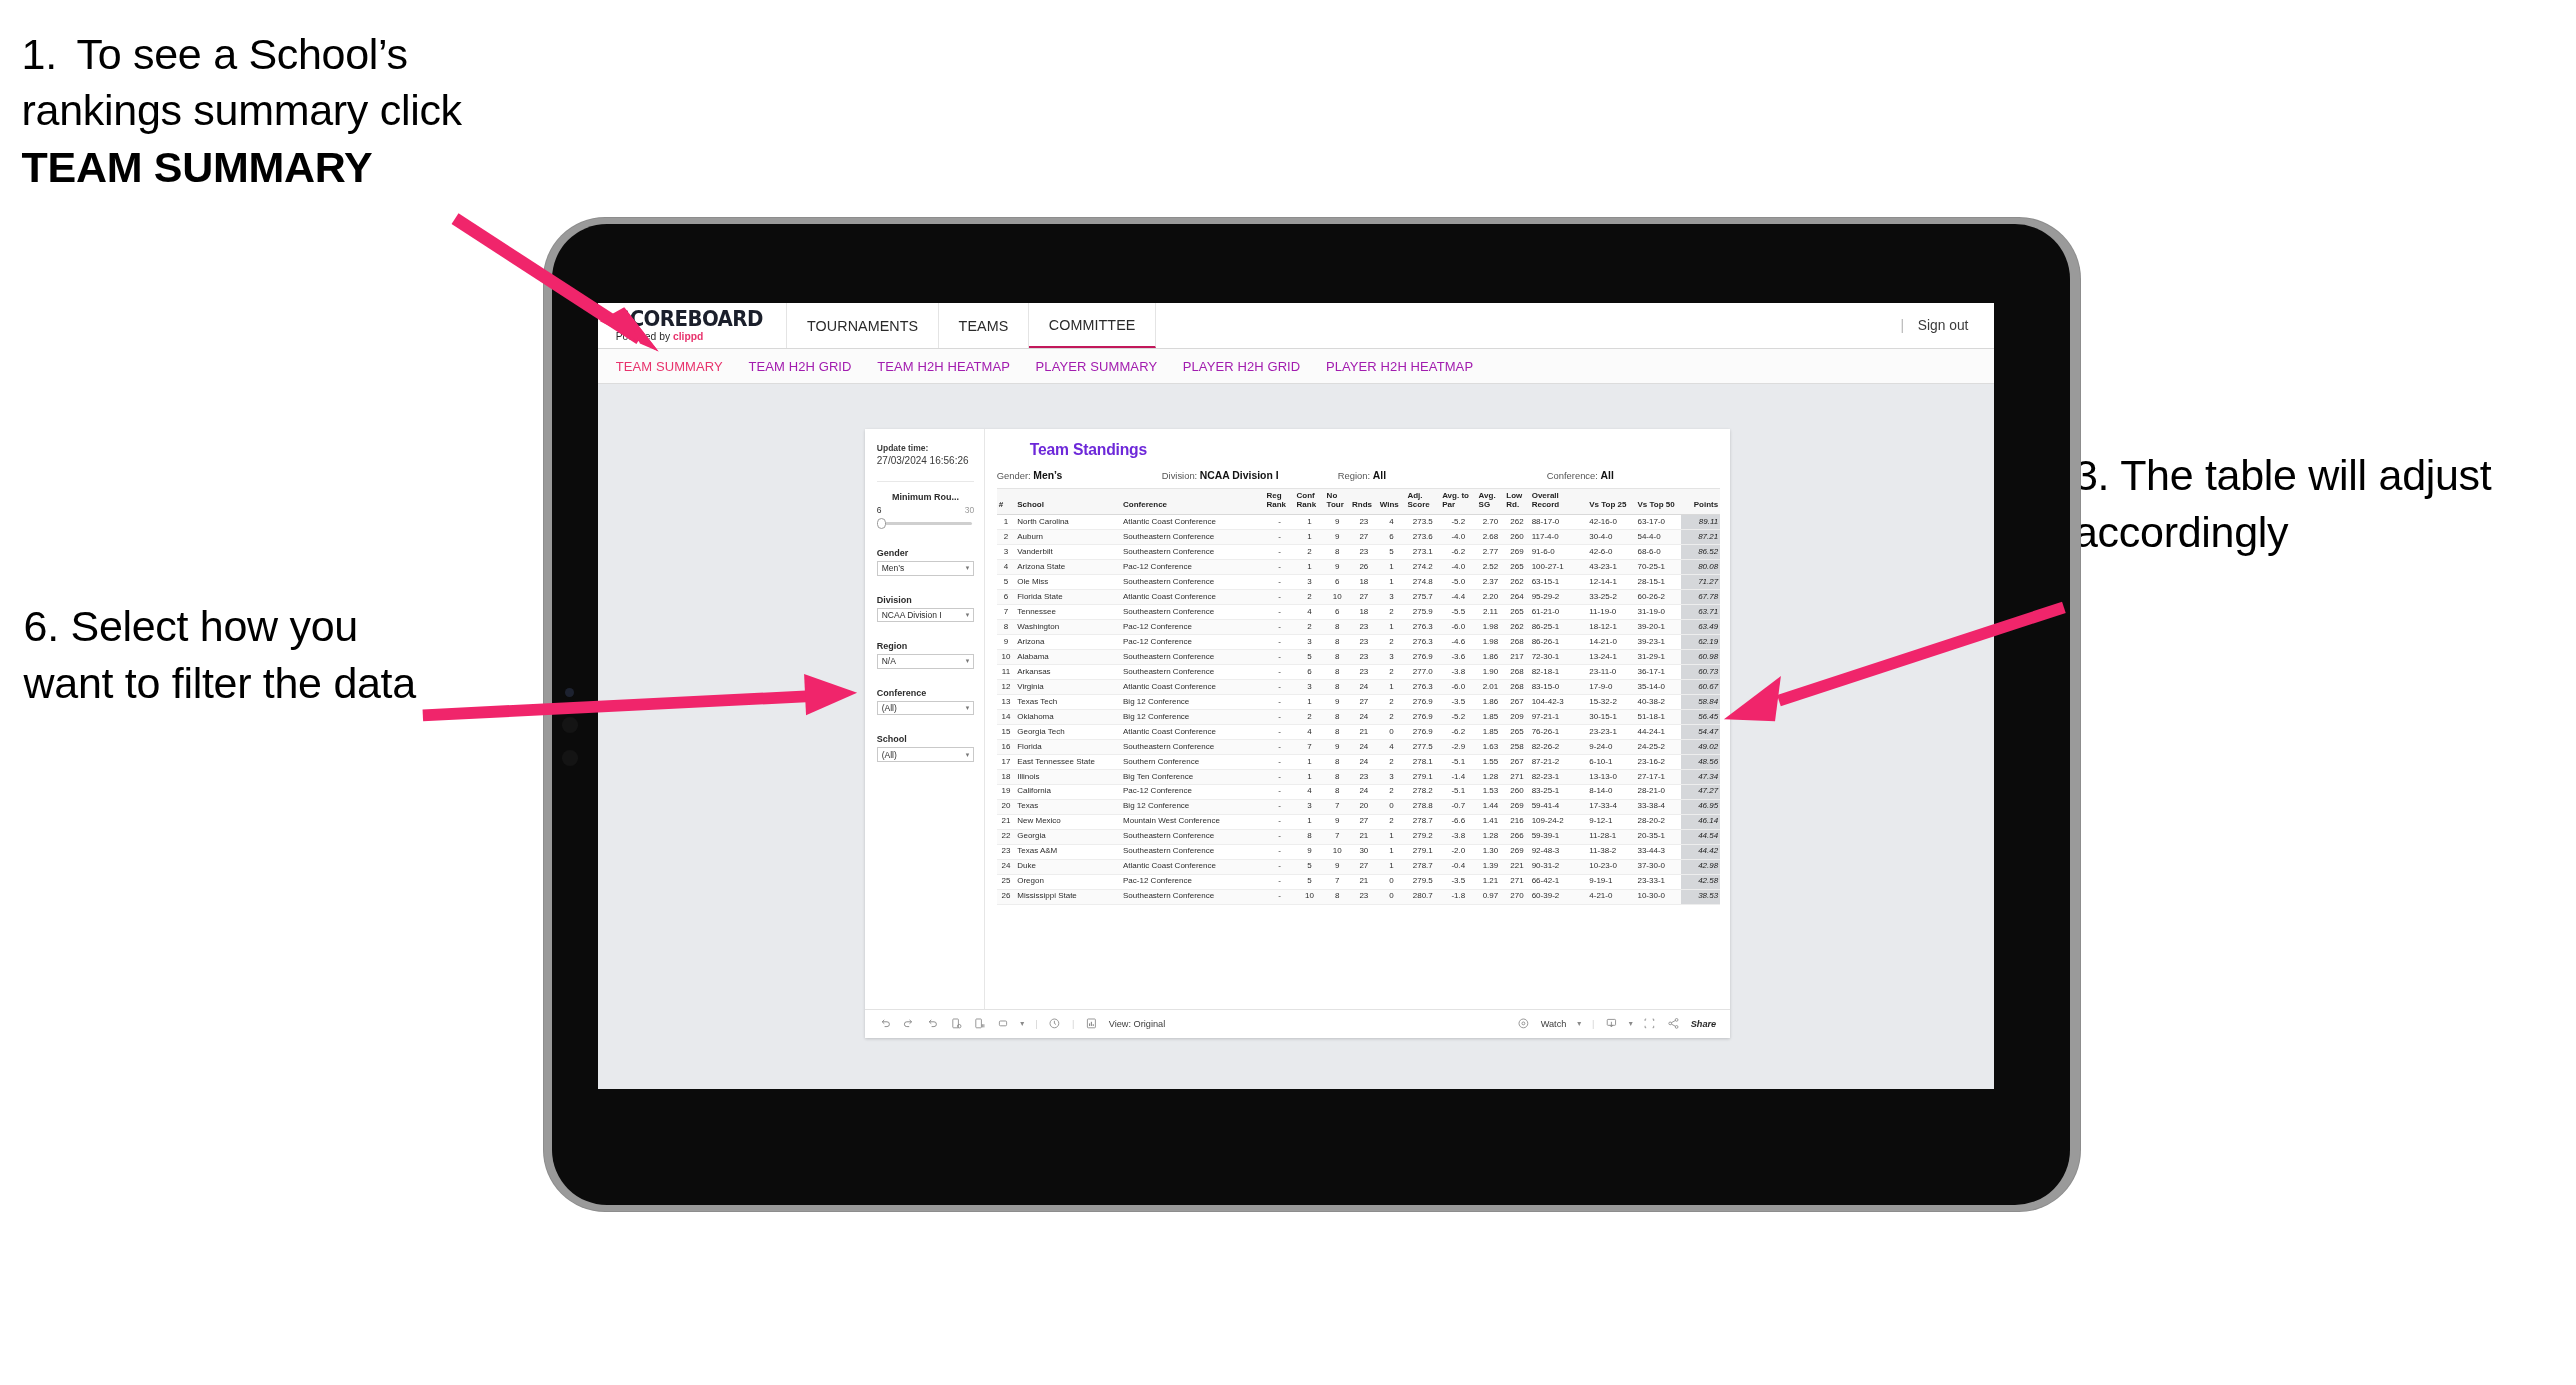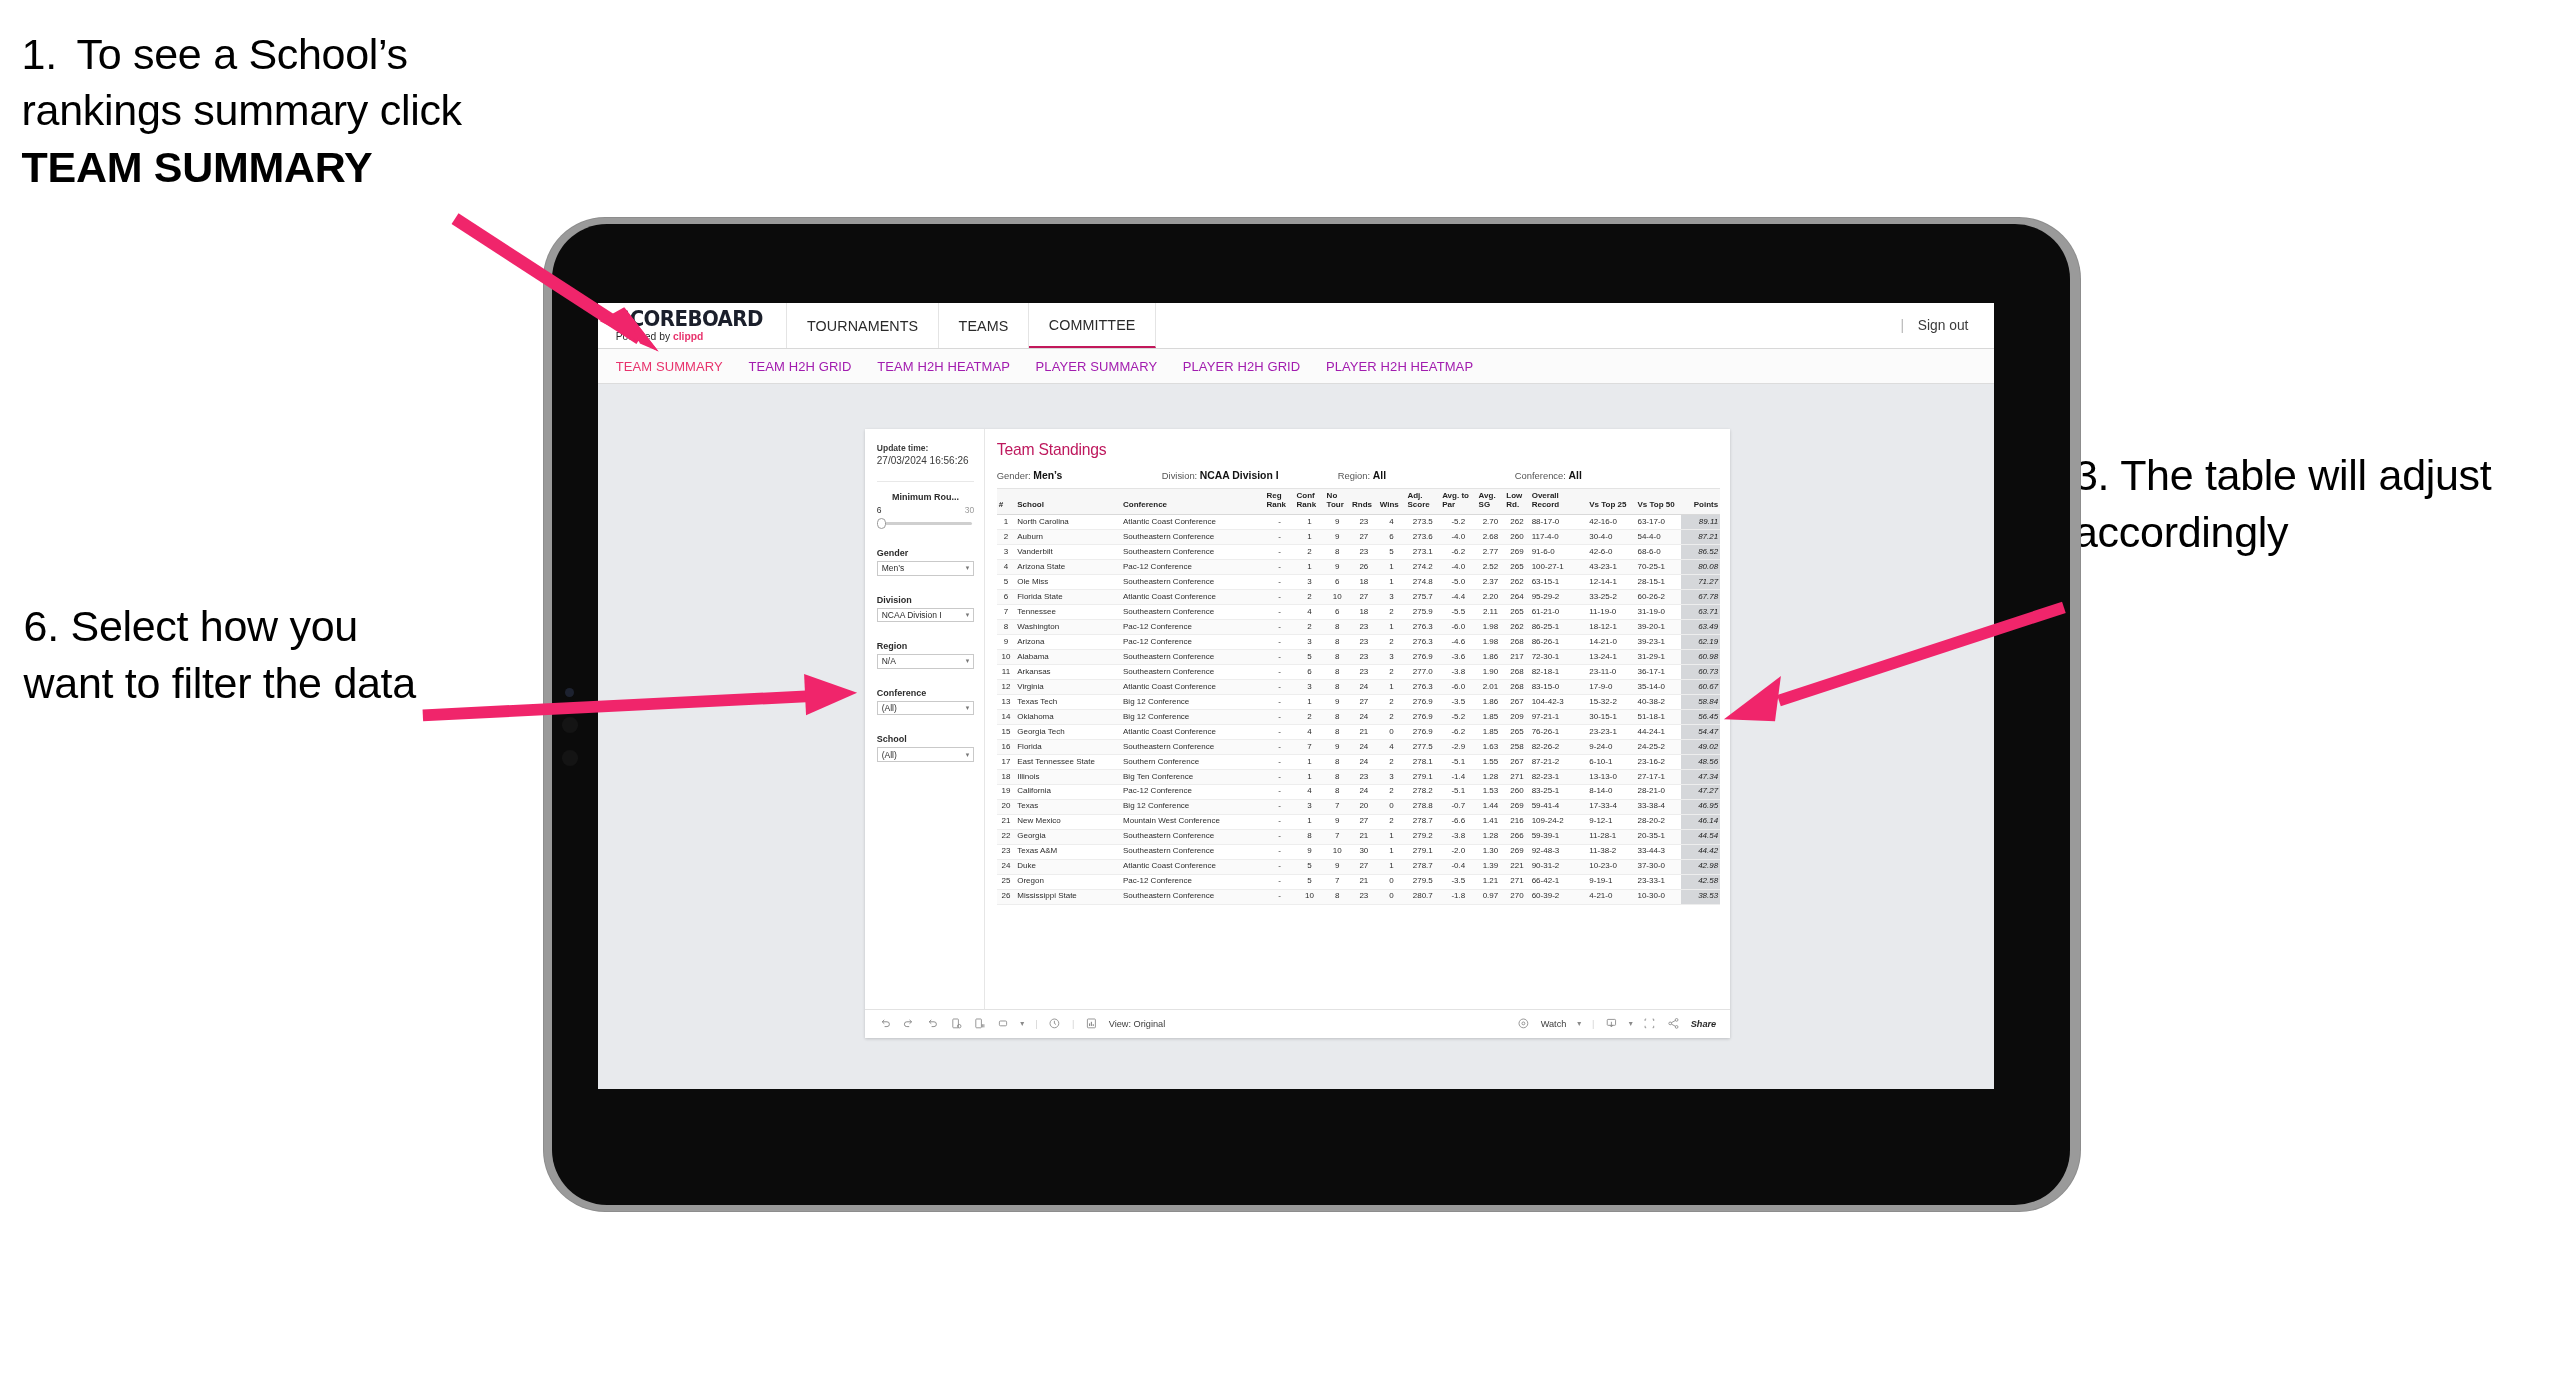--- a/index.html
+++ b/index.html
@@ -179,27 +179,27 @@
   }
   .select .caret {
     position:absolute; right:3.9px; top:50%;
     transform:translateY(-50%);
     font-size:6.9px; color:#777;
   }
 
   
   .tablewrap { flex:1; display:flex; flex-direction:column; min-width:0; }
   .t-head { padding:11.8px 9.8px 7.9px 11.8px; }
-  .t-title { font-size:15.7px; font-weight:normal; color:#be185d; letter-spacing:-0.2px; }
+  .t-title { font-size:15.7px; font-weight:bold; color:#6d28d9; letter-spacing:-0.2px;margin-left:33px; }
   .t-meta { display:flex; margin-top:10.8px; font-size:9.4px; color:#555; }
   .t-meta .cell { white-space:nowrap; }
   .t-meta .cell b { color:#121212; font-size:10.4px; font-weight:bold; }
   .mc1 { width:165px; }
   .mc2 { width:176px; }
-  .mc3 { width:177px; }
+  .mc3 { width:209px; }
 
   table.standings {
     width:100%;
     border-collapse:collapse;
     font-size:8px;
     color:#2d2d2d;
     table-layout:fixed;
   }
   table.standings thead th {
     font-weight:bold;

